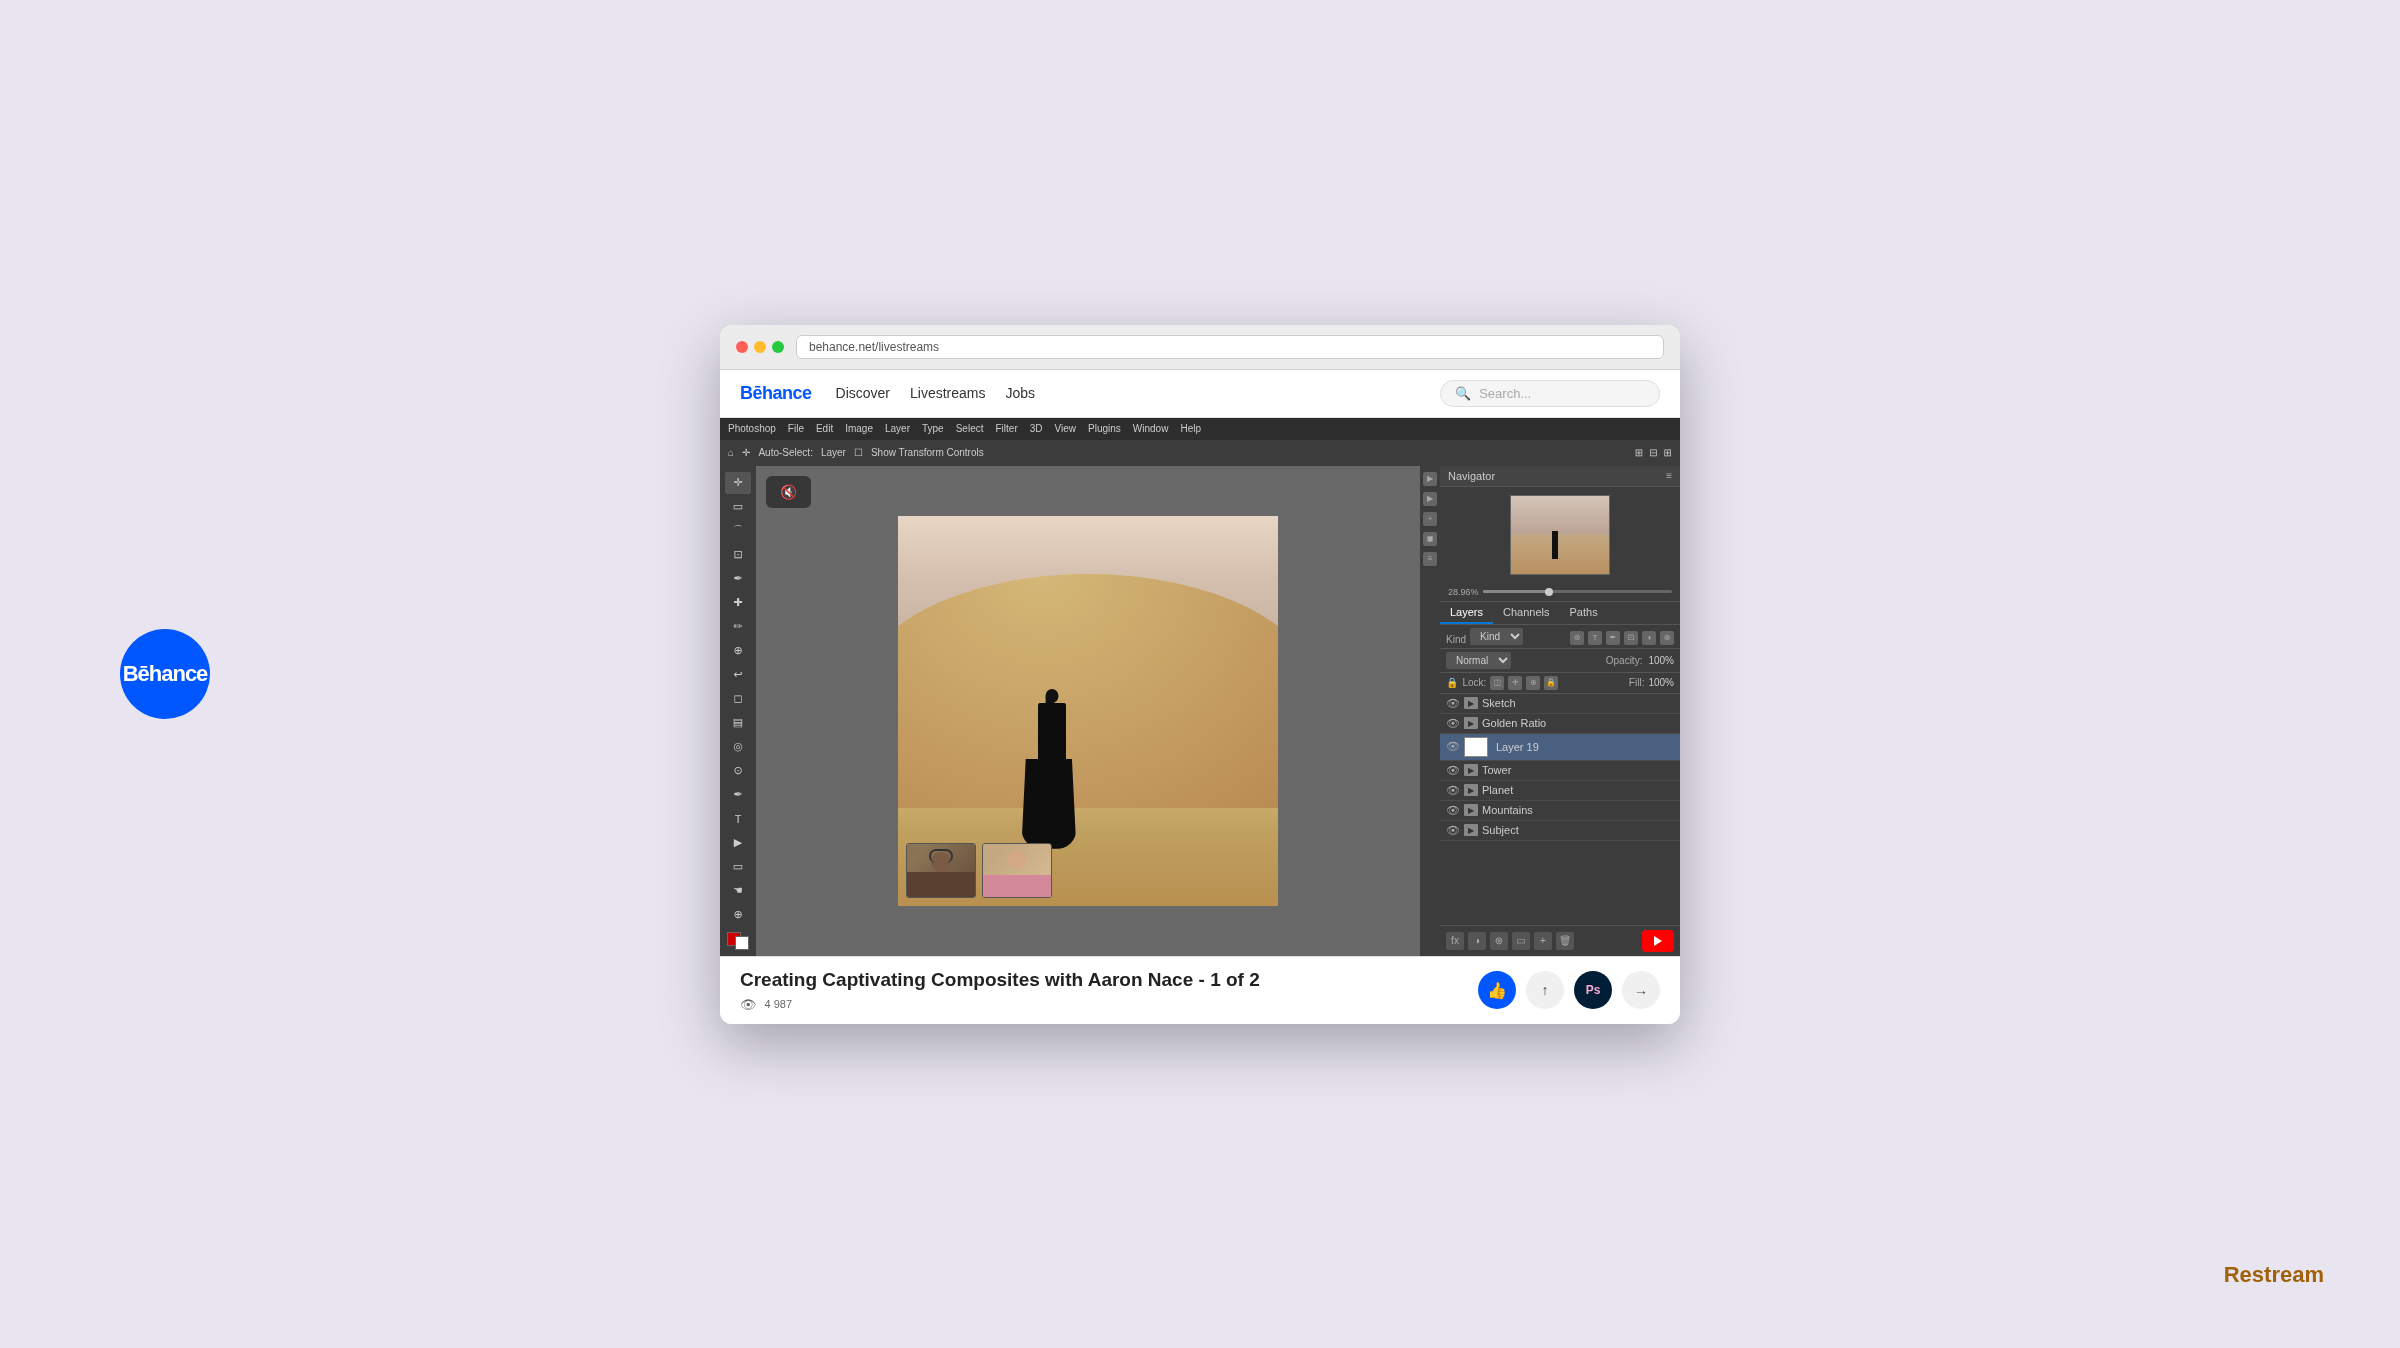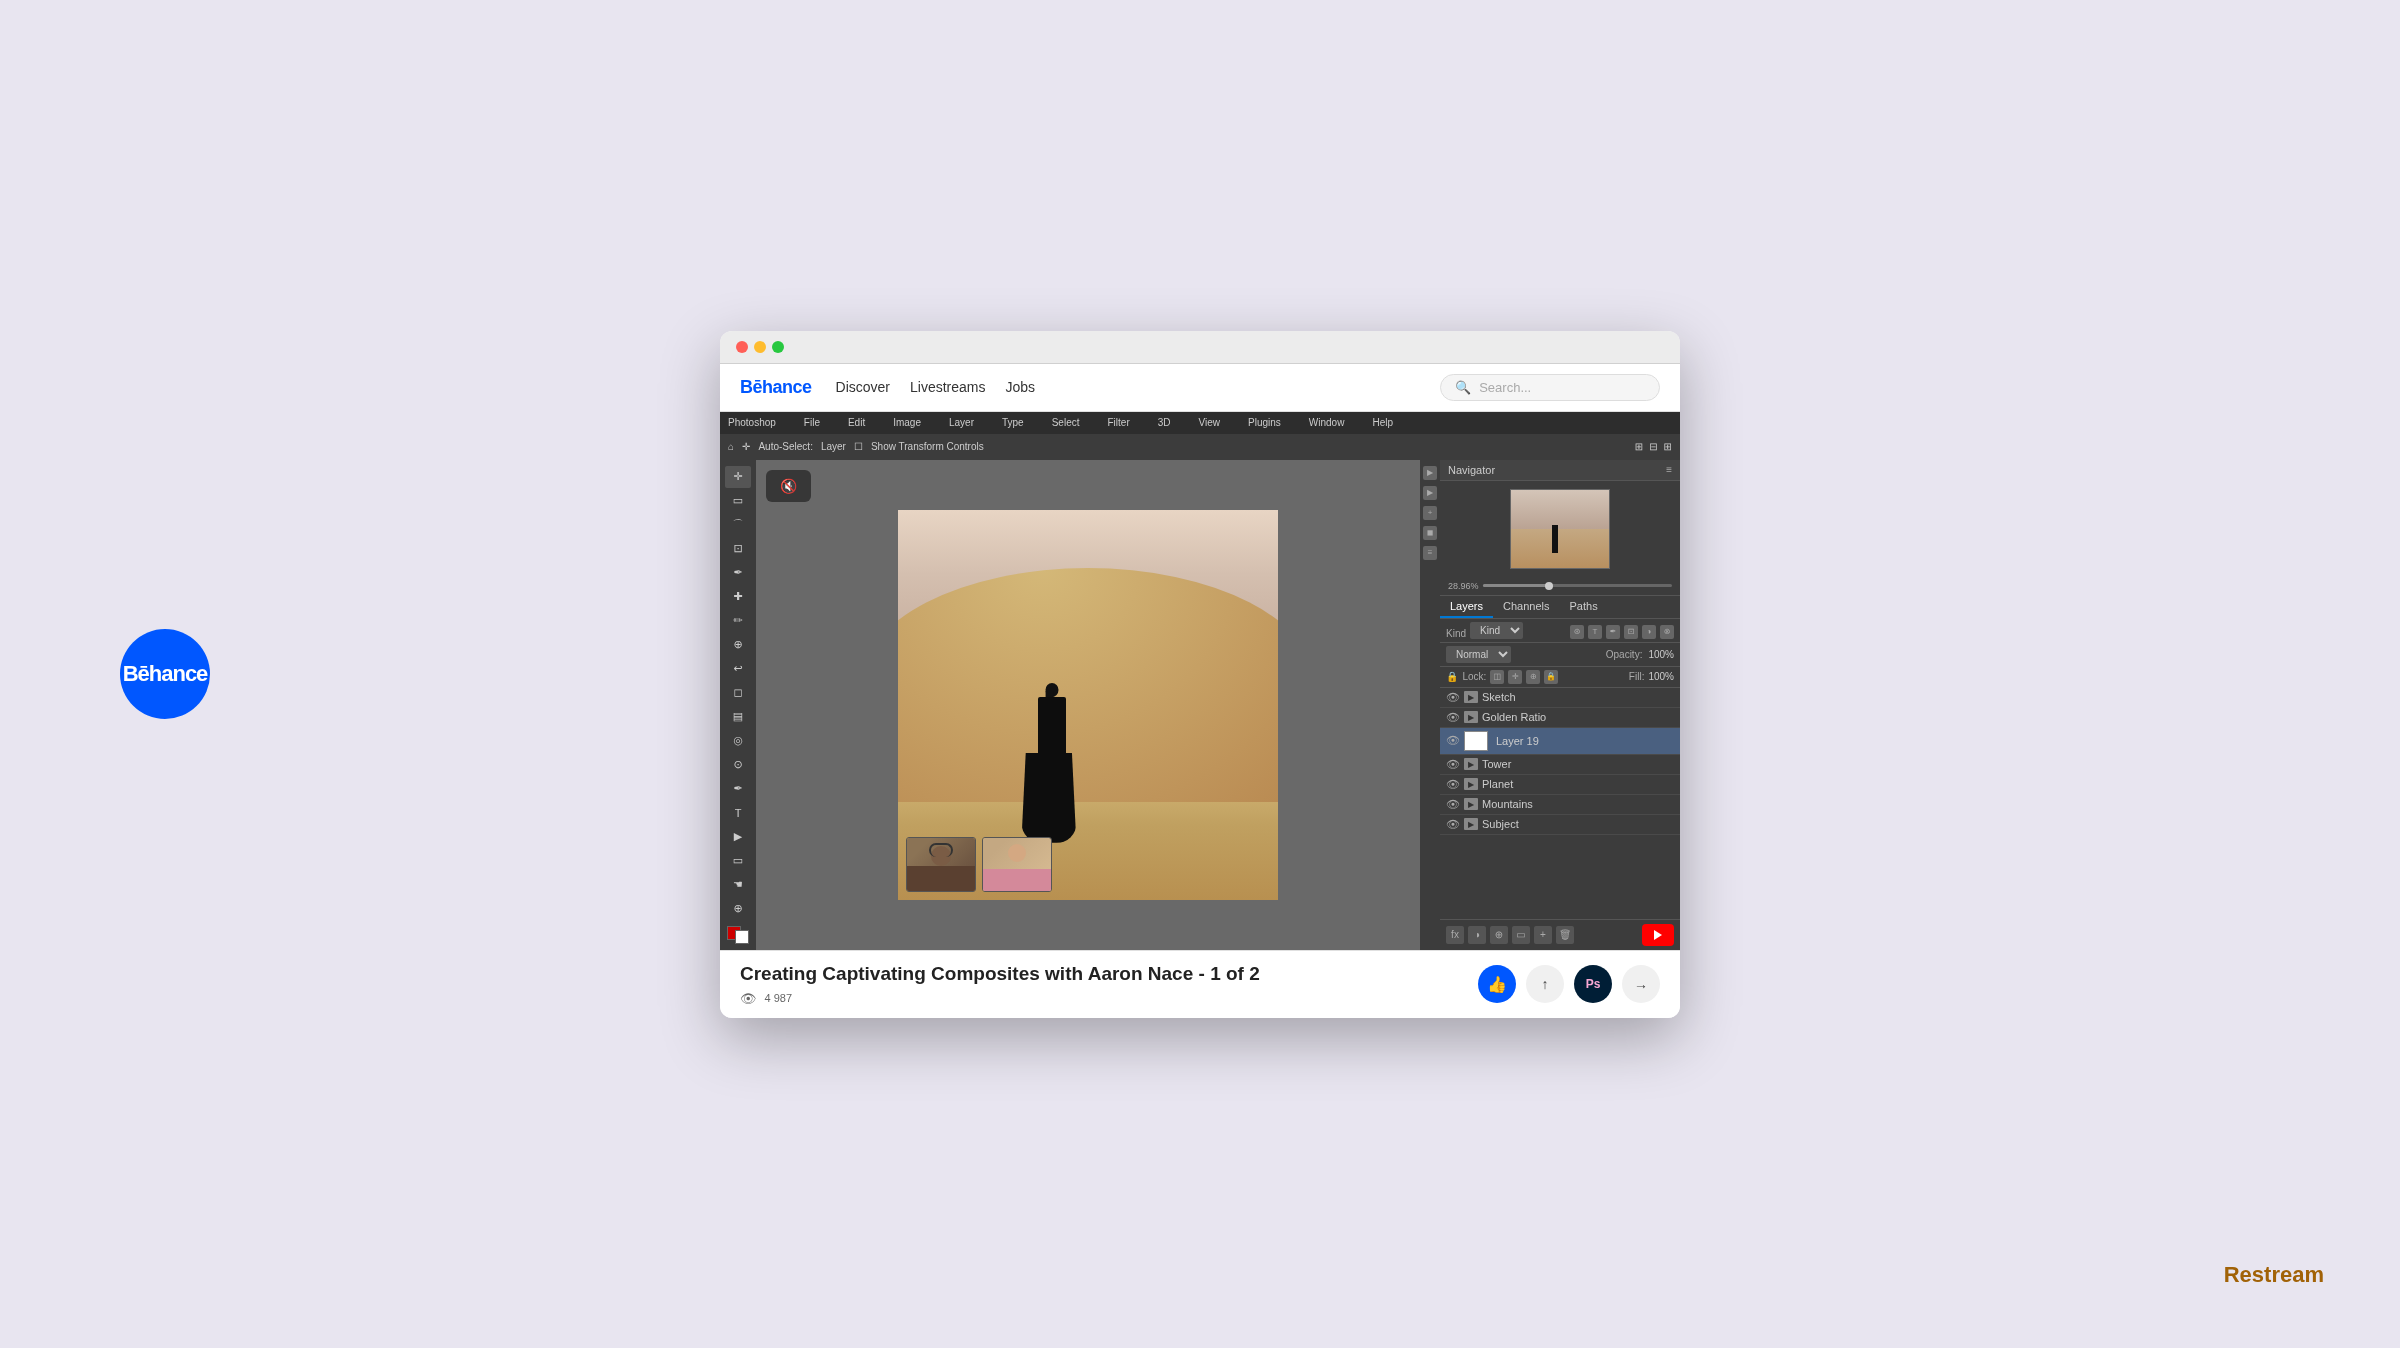--- a/index.html
+++ b/index.html
@@ -136,21 +136,21 @@
       color: #aaa;
     }
 
     
     .ps-toolbar {
       background: #2d2d2d;
       height: 22px;
       display: flex;
       align-items: center;
       padding: 0 8px;
-      gap: 28px;
+      gap: 12px;
     }
 
     .ps-menu-item {
       font-size: 10px;
       color: #ccc;
       cursor: pointer;
     }
 
     
     .main-content {
@@ -774,20 +774,21 @@
 </div>
 
 <div class="browser-window">
 
   <div class="browser-chrome">
     <div class="browser-dots">
       <div class="dot dot-red"></div>
       <div class="dot dot-yellow"></div>
       <div class="dot dot-green"></div>
     </div>
+    <div class="address-bar">behance.net/livestreams</div>
   </div>
 
   <div class="behance-nav">
     <div class="behance-wordmark">Bēhance</div>
     <div class="nav-links">
       <a class="nav-link">Discover</a>
       <a class="nav-link">Livestreams</a>
       <a class="nav-link">Jobs</a>
     </div>
     <div class="search-bar">

